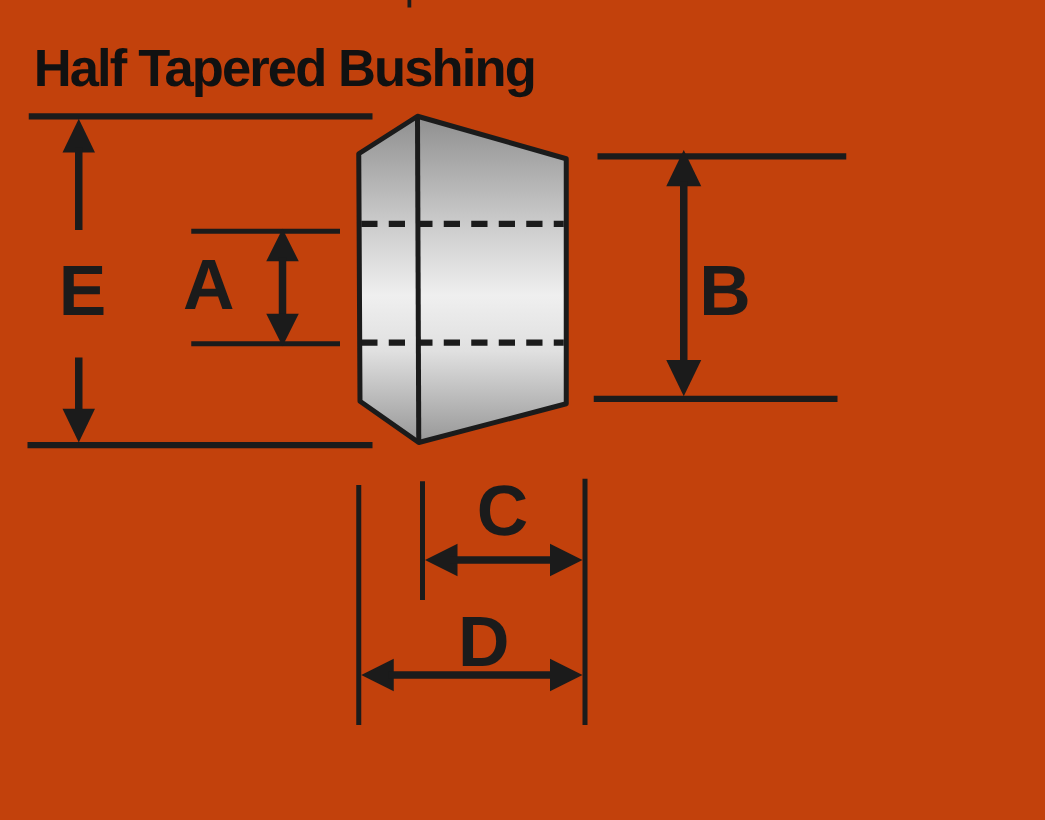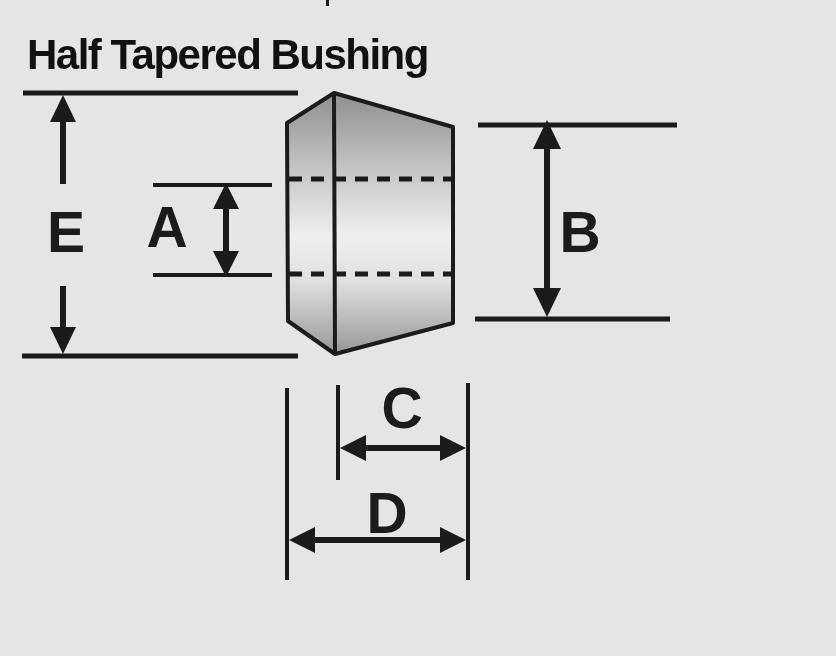--- a/index.html
+++ b/index.html
@@ -4,21 +4,21 @@
 <style>
   html, body {
     margin: 0;
     padding: 0;
     background: #ffffff;
   }
   .canvas {
     position: relative;
     width: 836px;
     height: 656px;
-    background: #e5e5e5;
+    background: #c2410c;
     overflow: hidden;
     font-family: "Liberation Sans", sans-serif;
   }
   svg { display: block; }
   .title-text {
     font-family: "Liberation Sans", sans-serif;
     font-weight: bold;
     font-size: 42px;
     letter-spacing: -1.5px;
     fill: #111111;

